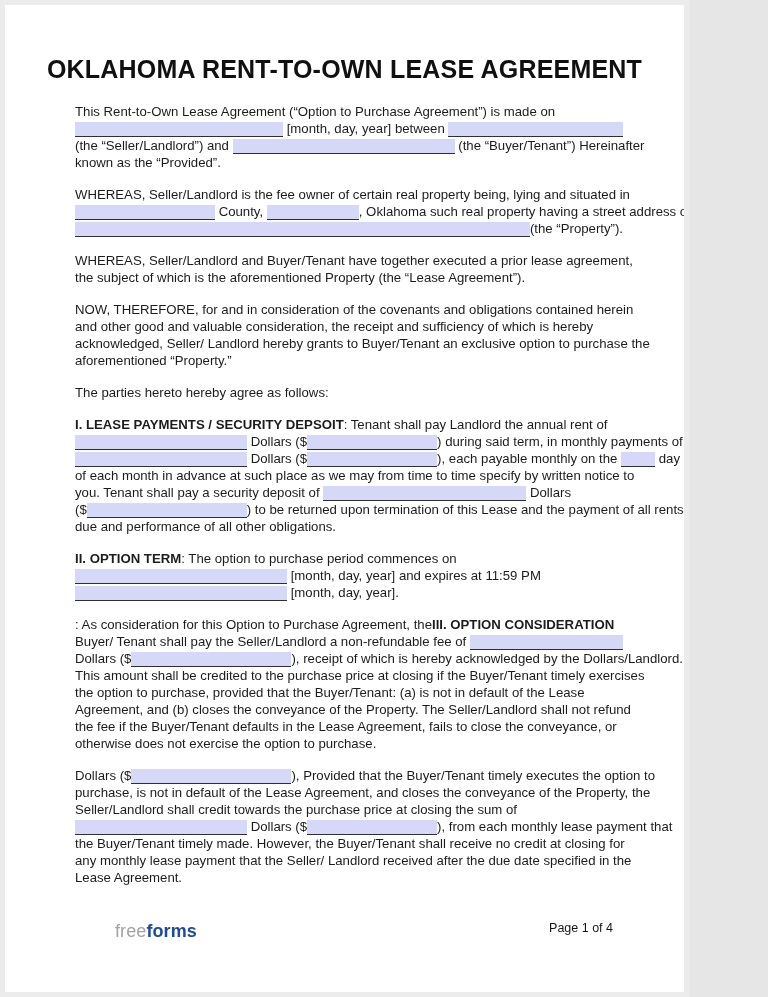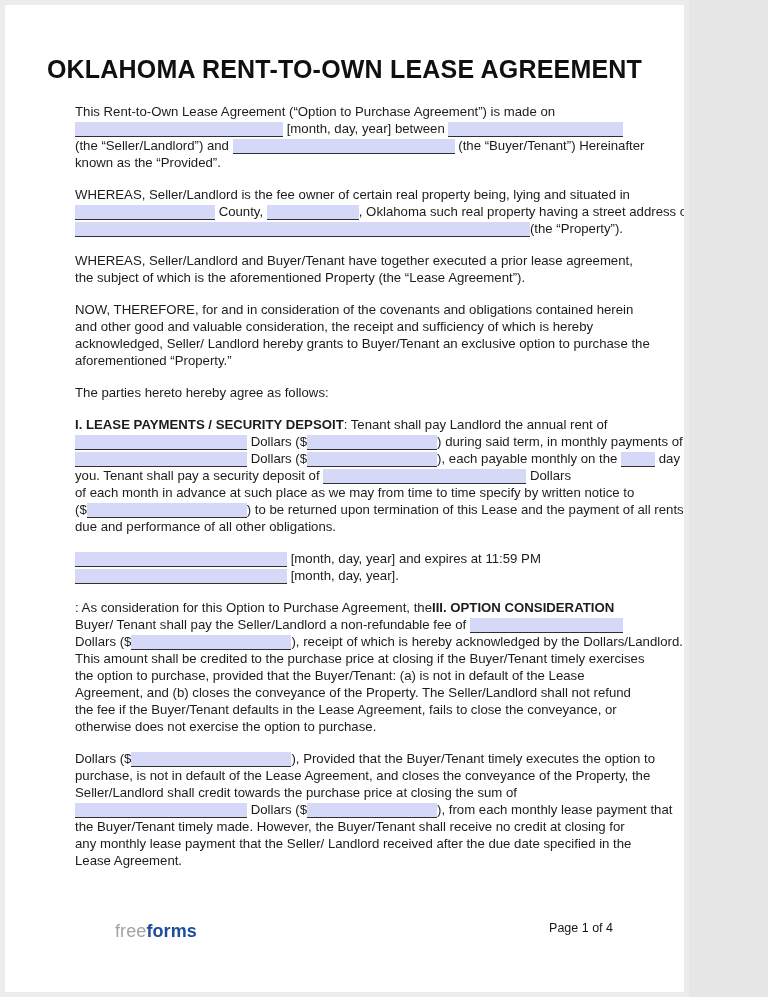--- a/index.html
+++ b/index.html
@@ -146,37 +146,41 @@
         </div>
         <div class="line">
           <span class="blank" style="width: 172px;"></span>
           <span class="run"> Dollars ($</span>
           <span class="blank" style="width: 130px;"></span>
           <span class="run">), each payable monthly on the </span>
           <span class="blank" style="width: 34px;"></span>
           <span class="run"> day</span>
         </div>
         <div class="line">
+          <span class="run">of each month in advance at such place as we may from time to time specify by written notice to</span>
+        </div>
+        <div class="line">
           <span class="run">you. Tenant shall pay a security deposit of </span>
           <span class="blank" style="width: 203px;"></span>
           <span class="run"> Dollars</span>
         </div>
         <div class="line">
-          <span class="run">of each month in advance at such place as we may from time to time specify by written notice to</span>
-        </div>
-        <div class="line">
           <span class="run">($</span>
           <span class="blank" style="width: 160px;"></span>
           <span class="run">) to be returned upon termination of this Lease and the payment of all rents</span>
         </div>
         <div class="line">
           <span class="run">due and performance of all other obligations.</span>
         </div>
       </div>
       <div class="block">
+        <div class="line">
+          <span class="run bold">II. OPTION TERM</span>
+          <span class="run">: The option to purchase period commences on</span>
+        </div>
         <div class="line">
           <span class="blank" style="width: 212px;"></span>
           <span class="run"> [month, day, year] and expires at 11:59 PM</span>
         </div>
         <div class="line">
           <span class="blank" style="width: 212px;"></span>
           <span class="run"> [month, day, year].</span>
         </div>
       </div>
       <div class="block">

